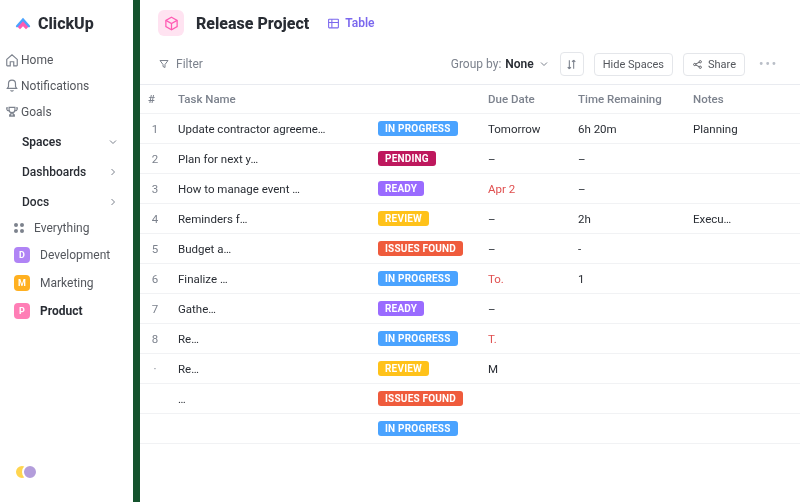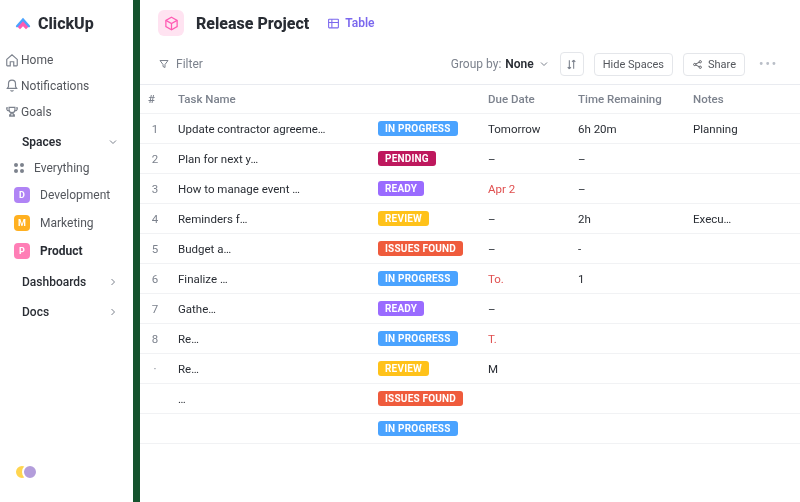--- a/index.html
+++ b/index.html
@@ -98,20 +98,35 @@
           <span>Goals</span>
         </div>
       </div>
 
     <div class="section-header">
       <span>Spaces</span>
       <svg class="chev" viewBox="0 0 24 24">
           <path d="M6 9l6 6 6-6" fill="none" stroke="currentColor" stroke-width="2"></path>
         </svg>
     </div>
+    <div id="section-items">
+        <div class="section-header" style="font-weight: 500;">
+          <span>Dashboards</span>
+          <svg class="chev" viewBox="0 0 24 24">
+            <path d="M9 6l6 6-6 6" fill="none" stroke="currentColor" stroke-width="2"></path>
+          </svg>
+        </div>
+        <div class="section-header" style="font-weight: 500;">
+          <span>Docs</span>
+          <svg class="chev" viewBox="0 0 24 24">
+            <path d="M9 6l6 6-6 6" fill="none" stroke="currentColor" stroke-width="2"></path>
+          </svg>
+        </div>
+      </div>
+
     <div id="space-items">
         <div class="space-item">
           <span class="space-dots">
             <span></span>
             <span></span>
             <span></span>
             <span></span>
           </span>
           <span>Everything</span>
         </div>
@@ -119,35 +134,20 @@
           <span class="space-badge" style="background:#b084f5">D</span>
           <span>Development</span>
         </div>
         <div class="space-item">
           <span class="space-badge" style="background:#ffb020">M</span>
           <span>Marketing</span>
         </div>
         <div class="space-item active">
           <span class="space-badge" style="background:#ff7eb6">P</span>
           <span>Product</span>
-        </div>
-      </div>
-
-    <div id="section-items">
-        <div class="section-header" style="font-weight: 500;">
-          <span>Dashboards</span>
-          <svg class="chev" viewBox="0 0 24 24">
-            <path d="M9 6l6 6-6 6" fill="none" stroke="currentColor" stroke-width="2"></path>
-          </svg>
-        </div>
-        <div class="section-header" style="font-weight: 500;">
-          <span>Docs</span>
-          <svg class="chev" viewBox="0 0 24 24">
-            <path d="M9 6l6 6-6 6" fill="none" stroke="currentColor" stroke-width="2"></path>
-          </svg>
         </div>
       </div>
 
     <div class="sidebar-bottom">
       <div class="avatar-stack">
           <span></span>
           <span></span>
         </div>
     </div>
   </aside>

